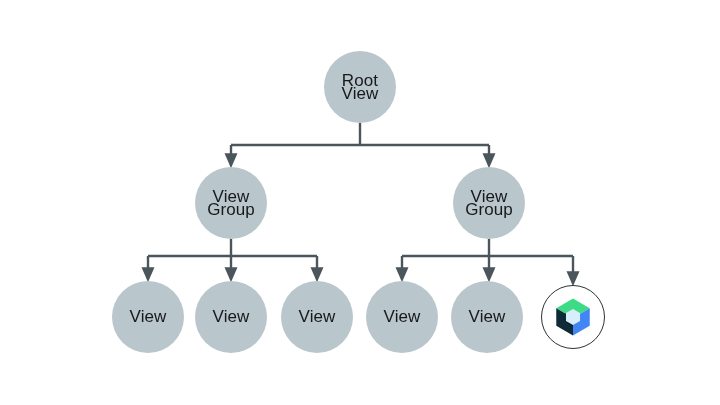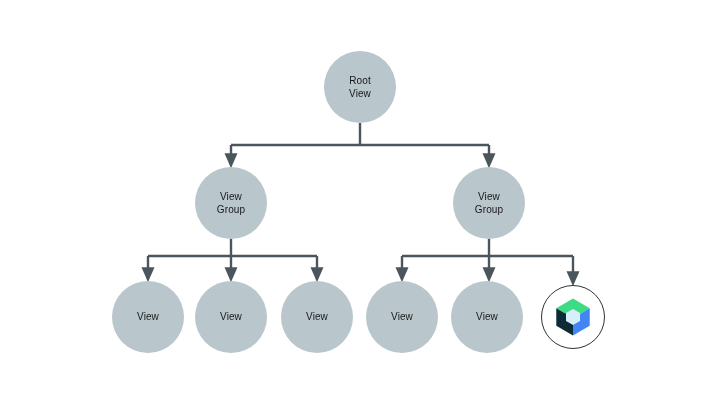--- a/index.html
+++ b/index.html
@@ -26,21 +26,21 @@
   }
   .node {
     position: absolute;
     border-radius: 50%;
     background: #b9c6cc;
     display: flex;
     align-items: center;
     justify-content: center;
     text-align: center;
     color: #18191a;
-    font-size: 10px;
+    font-size: 17px;
     line-height: 13.5px;
     letter-spacing: 0.1px;
     box-sizing: border-box;
   }
   .node-label {
     white-space: pre-line;
     display: block;
   }
   .node.logo-node {
     background: #ffffff;

